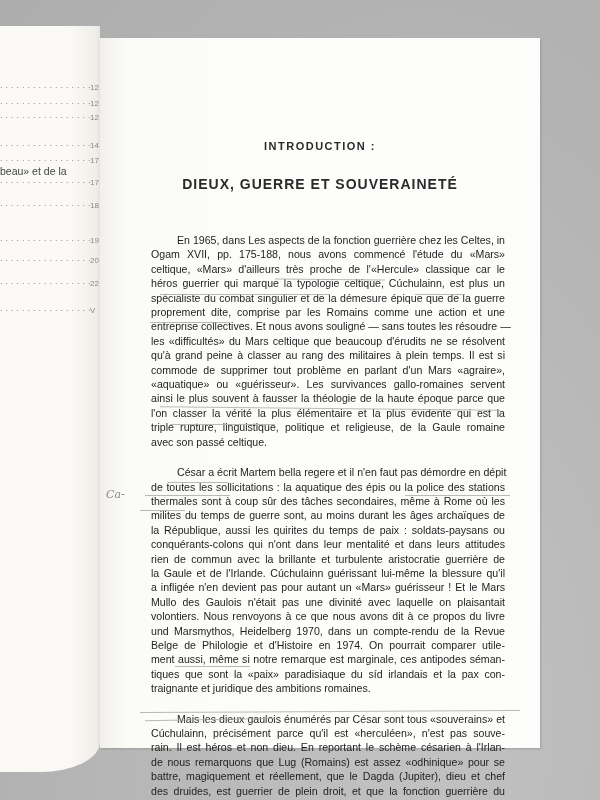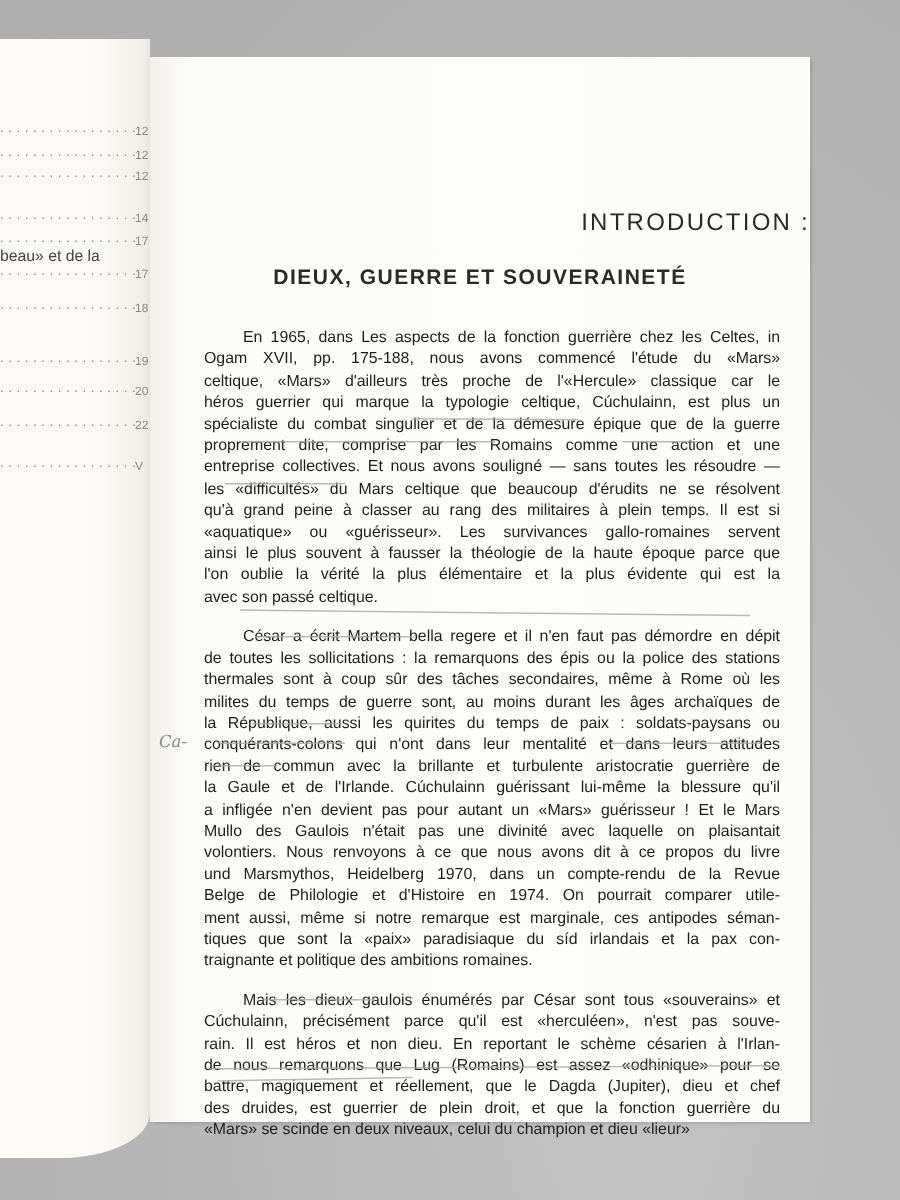--- a/index.html
+++ b/index.html
@@ -27,32 +27,32 @@
     .toc-text {
       position: absolute; left: 0; font-size: 10.5px; color: #444; white-space: nowrap;
     }
     .right-page {
       position: absolute; left: 100px; top: 38px; width: 440px; height: 710px;
       background: linear-gradient(to right, #f1f0ec 0%, #fbfbf8 6%, #fdfdfb 50%, #fcfcfa 100%);
       box-shadow: 1px 1px 2px rgba(0,0,0,0.15);
     }
     .intro-title {
       position: absolute; left: 0; width: 440px; top: 102px;
-      text-align: right; font-weight: normal; font-size: 16px; letter-spacing: 1.5px; color: #2a2a2a;
+      text-align: center; font-weight: bold; font-size: 11px; letter-spacing: 1.5px; color: #2a2a2a;
     }
     .intro-subtitle {
       position: absolute; left: 0; width: 440px; top: 138px;
       text-align: center; font-weight: bold; font-size: 14px; letter-spacing: 1px; color: #2a2a2a;
     }
     .body-text {
       position: absolute; left: 35px; width: 386px;
       font-size: 10.6px; line-height: 14.4px; color: #1e1e1e; text-align: justify;
       font-family: "Liberation Sans", sans-serif;
     }
-    .para { margin: 1px; text-indent: 26px; }
+    .para { margin: 16px; text-indent: 26px; }
     .para + .para { margin-top: 12px; }
     .para span.line { display: block; text-indent: 0; text-align: justify; text-align-last: justify; white-space: nowrap; }
     .para span.line.first { padding-left: 26px; }
     .para span.line.last { text-align-last: left; }
     .margin-note {
       position: absolute; left: 106px; top: 488px;
       font-family: "DejaVu Serif", serif; font-style: italic; font-size: 11px; color: #888;
     }
     .pencil {
       position: absolute; height: 1px; background: #a8a8a8; opacity: 0.8;
@@ -86,42 +86,44 @@
     <p class="para">
         <span class="line first">En 1965, dans Les aspects de la fonction guerrière chez les Celtes, in</span>
         <span class="line">Ogam XVII, pp. 175-188, nous avons commencé l'étude du «Mars»</span>
         <span class="line">celtique, «Mars» d'ailleurs très proche de l'«Hercule» classique car le</span>
         <span class="line">héros guerrier qui marque la typologie celtique, Cúchulainn, est plus un</span>
         <span class="line">spécialiste du combat singulier et de la démesure épique que de la guerre</span>
         <span class="line">proprement dite, comprise par les Romains comme une action et une</span>
         <span class="line">entreprise collectives. Et nous avons souligné — sans toutes les résoudre —</span>
         <span class="line">les «difficultés» du Mars celtique que beaucoup d'érudits ne se résolvent</span>
         <span class="line">qu'à grand peine à classer au rang des militaires à plein temps. Il est si</span>
+        <span class="line">commode de supprimer tout problème en parlant d'un Mars «agraire»,</span>
         <span class="line">«aquatique» ou «guérisseur». Les survivances gallo-romaines servent</span>
         <span class="line">ainsi le plus souvent à fausser la théologie de la haute époque parce que</span>
-        <span class="line">l'on oublie la vérité la plus élémentaire et la plus évidente qui est la</span>
+        <span class="line">l'on classer la vérité la plus élémentaire et la plus évidente qui est la</span>
+        <span class="line">triple rupture, linguistique, politique et religieuse, de la Gaule romaine</span>
         <span class="line last">avec son passé celtique.</span>
       </p>
     <p class="para">
         <span class="line first">César a écrit Martem bella regere et il n'en faut pas démordre en dépit</span>
-        <span class="line">de toutes les sollicitations : la remarquons des épis ou la police des stations</span>
+        <span class="line">de toutes les sollicitations : la aquatique des épis ou la police des stations</span>
         <span class="line">thermales sont à coup sûr des tâches secondaires, même à Rome où les</span>
         <span class="line">milites du temps de guerre sont, au moins durant les âges archaïques de</span>
         <span class="line">la République, aussi les quirites du temps de paix : soldats-paysans ou</span>
         <span class="line">conquérants-colons qui n'ont dans leur mentalité et dans leurs attitudes</span>
         <span class="line">rien de commun avec la brillante et turbulente aristocratie guerrière de</span>
         <span class="line">la Gaule et de l'Irlande. Cúchulainn guérissant lui-même la blessure qu'il</span>
         <span class="line">a infligée n'en devient pas pour autant un «Mars» guérisseur ! Et le Mars</span>
         <span class="line">Mullo des Gaulois n'était pas une divinité avec laquelle on plaisantait</span>
         <span class="line">volontiers. Nous renvoyons à ce que nous avons dit à ce propos du livre</span>
         <span class="line">und Marsmythos, Heidelberg 1970, dans un compte-rendu de la Revue</span>
         <span class="line">Belge de Philologie et d'Histoire en 1974. On pourrait comparer utile-</span>
         <span class="line">ment aussi, même si notre remarque est marginale, ces antipodes séman-</span>
         <span class="line">tiques que sont la «paix» paradisiaque du síd irlandais et la pax con-</span>
-        <span class="line last">traignante et politique des ambitions romaines.</span>
+        <span class="line last">traignante et juridique des ambitions romaines.</span>
       </p>
     <p class="para">
         <span class="line first">Mais les dieux gaulois énumérés par César sont tous «souverains» et</span>
         <span class="line">Cúchulainn, précisément parce qu'il est «herculéen», n'est pas souve-</span>
         <span class="line">rain. Il est héros et non dieu. En reportant le schème césarien à l'Irlan-</span>
         <span class="line">de nous remarquons que Lug (Romains) est assez «odhinique» pour se</span>
         <span class="line">battre, magiquement et réellement, que le Dagda (Jupiter), dieu et chef</span>
         <span class="line">des druides, est guerrier de plein droit, et que la fonction guerrière du</span>
         <span class="line last">«Mars» se scinde en deux niveaux, celui du champion et dieu «lieur»</span>
       </p>

